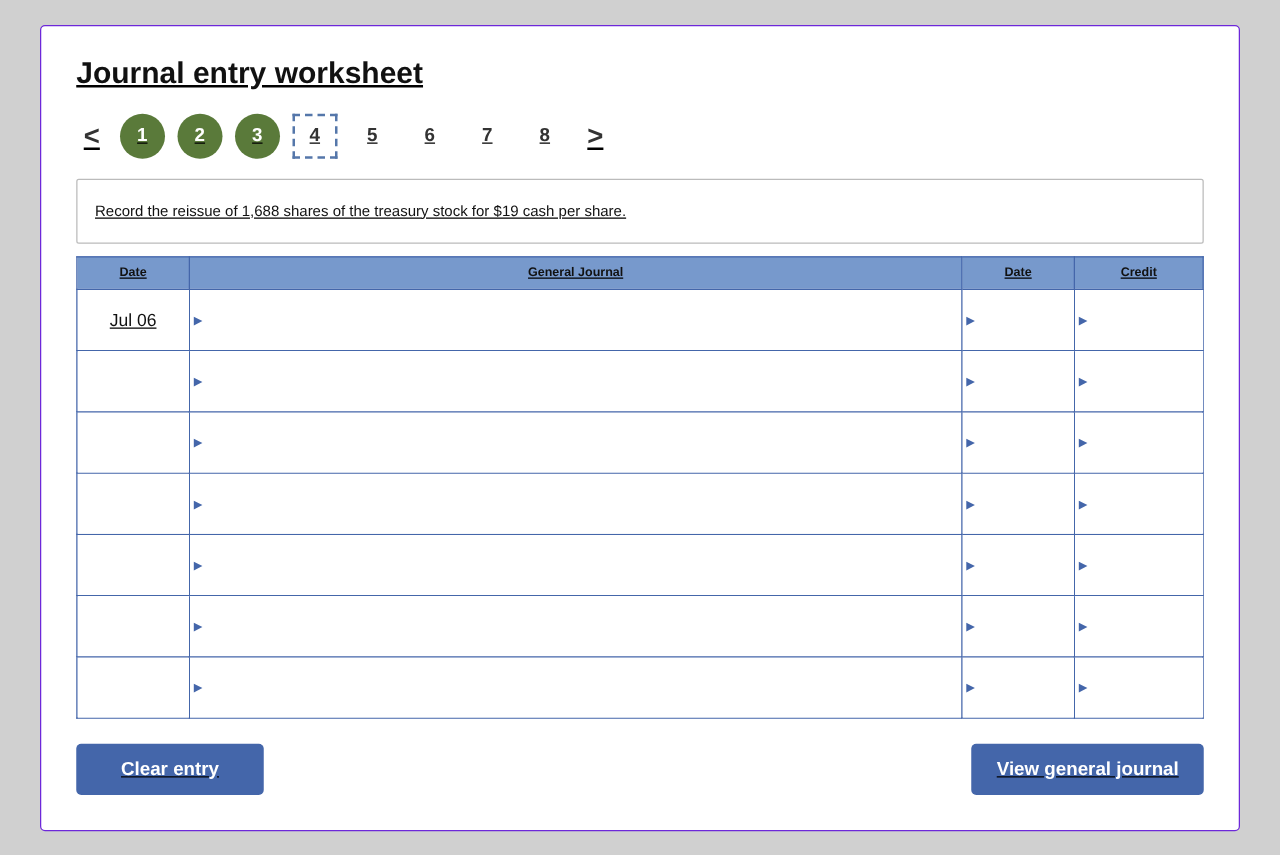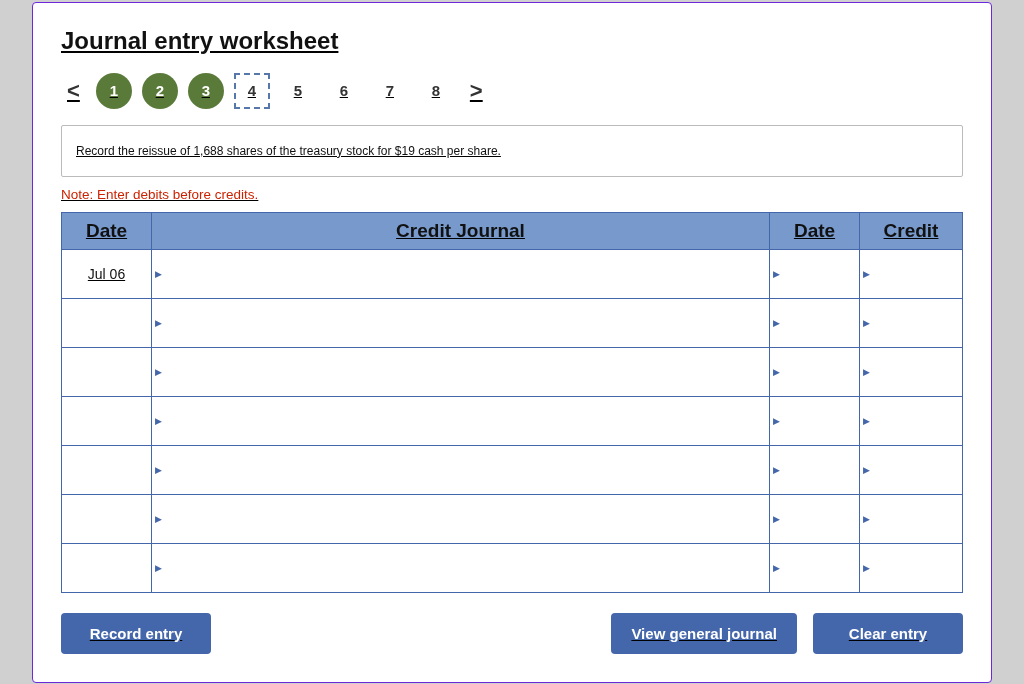--- a/index.html
+++ b/index.html
@@ -94,21 +94,21 @@
     table {
       width: 100%;
       border-collapse: collapse;
       border: 1.5px solid #4466aa;
       margin-bottom: 20px;
     }
     thead tr th {
       background: #7799cc;
       color: #111;
       font-weight: bold;
-      font-size: 19px;
+      font-size: 10px;
       padding: 7px 8px;
       border: 1px solid #4466aa;
       text-align: center;
     }
     thead tr th.date-col { width: 90px; }
     thead tr th.journal-col { }
     thead tr th.debit-col { width: 90px; }
     thead tr th.credit-col { width: 103px; }
     tbody tr td {
       border: 1px solid #4466aa;
@@ -201,27 +201,26 @@
     </div>
     <div class="step-plain">
       <span>8</span>
     </div>
 
     <button class="nav-arrow">&gt;</button>
   </div>
 
   <div class="description-box">Record the reissue of 1,688 shares of the treasury stock for $19 cash per share.</div>
 
-  <div class="note">Note: Enter debits before credits.</div>
 
   <table>
     <thead>
       <tr>
         <th class="date-col">Date</th>
-        <th class="journal-col">Credit Journal</th>
+        <th class="journal-col">General Journal</th>
         <th class="debit-col">Date</th>
         <th class="credit-col">Credit</th>
       </tr>
     </thead>
     <tbody id="table-body">
     <tr>
           <td class="date-cell">Jul 06</td>
           <td class="input-cell arrow-cell"><input type="text" style=""></td>
           <td class="input-cell arrow-cell"><input type="text" style=""></td>
           <td class="input-cell arrow-cell"><input type="text" style=""></td>
@@ -259,17 +258,16 @@
         <tr>
           <td class="date-cell"></td>
           <td class="input-cell arrow-cell"><input type="text" style=""></td>
           <td class="input-cell arrow-cell"><input type="text" style=""></td>
           <td class="input-cell arrow-cell"><input type="text" style=""></td>
         </tr>
       </tbody>
   </table>
 
   <div class="buttons-row">
-    <button class="btn">Record entry</button>
+    <button class="btn">Clear entry</button>
     <button class="btn btn-right">View general journal</button>
-    <button class="btn">Clear entry</button>
   </div>
 </div>
 
 </body></html>

